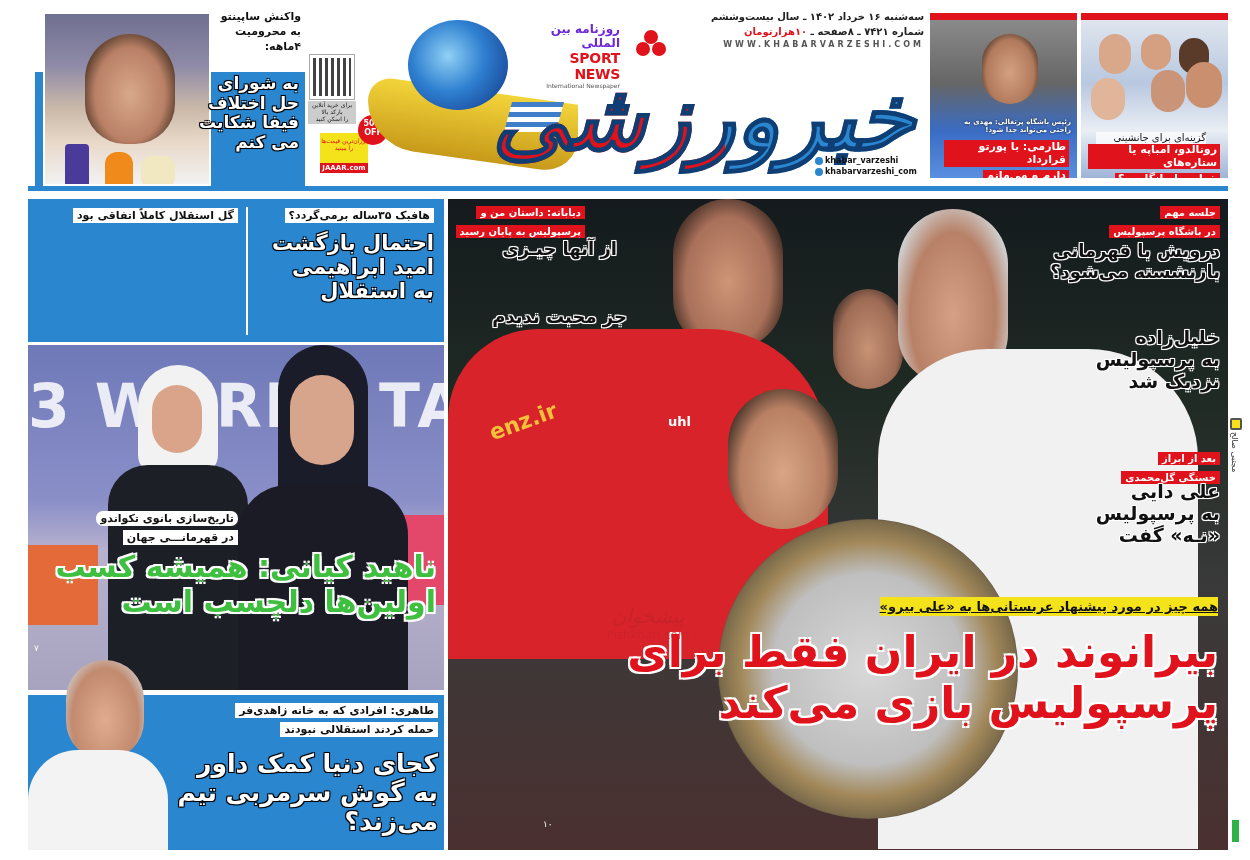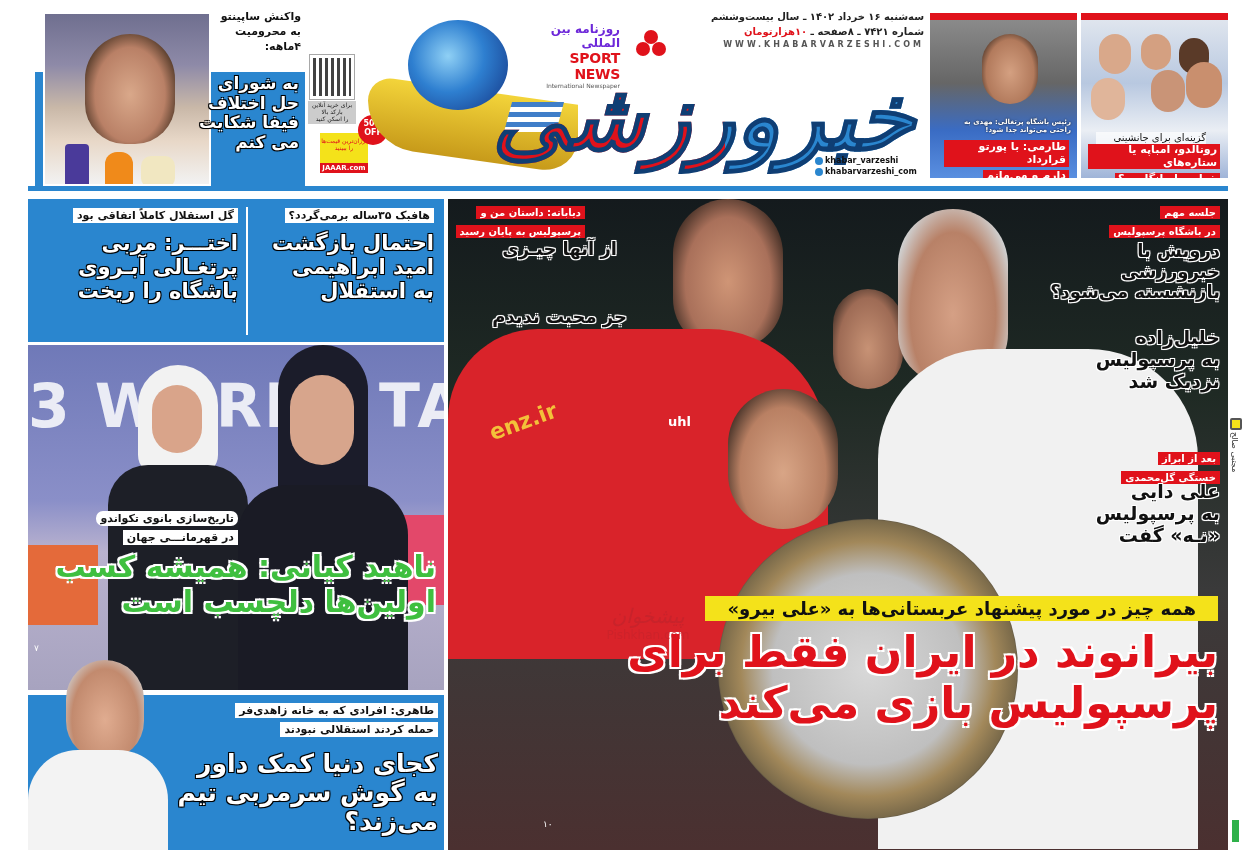--- a/index.html
+++ b/index.html
@@ -123,25 +123,20 @@
     <span class="hl-line">احتمال بازگشت</span>
     <span class="hl-line">امید ابراهیمی</span>
     <span class="hl-line">به استقلال</span>
   </div>
 </div>
 
 <div class="abs" style="left:28px;top:199px;width:218px;height:143px;">
   <div class="abs rtl" style="right:8px;top:5px;">
     <span class="tag-white">گل استقلال کاملاً اتفاقی بود</span>
   </div>
-  <div class="abs rtl white-out" style="right:8px;top:32px;width:200px;font-size:21px;line-height:1.4;">
-    <span class="hl-line">اختـــر: مربی</span>
-    <span class="hl-line">پرتغـالی آبـروی</span>
-    <span class="hl-line">باشگاه را ریخت</span>
-  </div>
 </div>
 
 <div class="abs photo" style="left:28px;top:345px;width:416px;height:345px;background:linear-gradient(180deg,#6f79b8 0%,#8a8fc8 45%,#b9b2cf 60%,#a7a3bf 100%);">
   <div class="abs" style="left:0;top:30px;width:416px;font-size:60px;font-weight:bold;color:#fff;opacity:.85;line-height:1.05;letter-spacing:2px;white-space:nowrap;">3 WORLD TAEKWONDO CHAMPIONSHIPS</div>
   <div class="abs" style="left:340px;top:170px;width:76px;height:90px;background:#e3486a;"></div>
   <div class="abs" style="left:0;top:200px;width:70px;height:80px;background:#e46a3a;"></div>
 
   <div class="abs" style="left:80px;top:20px;width:140px;height:325px;">
     <div class="abs" style="left:30px;top:0;width:80px;height:110px;border-radius:40px 40px 20px 20px;background:#f2f2f2;"></div>
     <div class="abs" style="left:44px;top:20px;width:50px;height:68px;border-radius:25px;background:#d9a48a;"></div>
@@ -208,40 +203,40 @@
   <div class="abs rtl black-on-white" style="left:4px;top:40px;width:175px;font-size:18px;line-height:1.8;text-align:left;">
     <span class="hl-line" style="text-align:right;padding-right:10px;">از آنها چیـزی</span>
     <span class="hl-line" style="text-align:right;margin-top:47px;">جز محبت ندیدم</span>
   </div>
 
   <div class="abs rtl" style="right:8px;top:2px;width:120px;">
     <span class="tag-red">جلسه مهم</span><br>
     <span class="tag-red">در باشگاه پرسپولیس</span>
   </div>
   <div class="abs rtl black-on-white" style="right:8px;top:42px;width:180px;font-size:18px;line-height:1.75;">
-    <span class="hl-line">درویش با خبرورزشی</span>
+    <span class="hl-line">درویش با قهرمانی</span>
     <span class="hl-line">بازنشسته می‌شود؟</span>
   </div>
   <div class="abs rtl black-on-white" style="right:8px;top:128px;width:150px;font-size:19px;line-height:1.8;">
     <span class="hl-line">خلیل‌زاده</span>
     <span class="hl-line">به پرسپولیس</span>
     <span class="hl-line">نزدیک شد</span>
   </div>
   <div class="abs rtl" style="right:8px;top:248px;width:120px;">
     <span class="tag-red">بعد از ابراز</span><br>
     <span class="tag-red">خستگی گل‌محمدی</span>
   </div>
   <div class="abs rtl black-on-white" style="right:8px;top:282px;width:150px;font-size:19px;line-height:1.8;">
     <span class="hl-line">علی دایی</span>
     <span class="hl-line">به پرسپولیس</span>
     <span class="hl-line">«نـه» گفت</span>
   </div>
 
   <div class="abs rtl" style="right:10px;top:397px;">
-    <span style="display:inline-block;background:#f4e21a;color:#111;font-size:18px;font-weight:bold;padding:2px 22px;">همه چیز در مورد پیشنهاد عربستانی‌ها به «علی بیرو»</span>
+    <span style="display:inline-block;background:#f4e21a;color:#111;font-size:13px;font-weight:bold;padding:2px 0;text-decoration:underline;">همه چیز در مورد پیشنهاد عربستانی‌ها به «علی بیرو»</span>
   </div>
   <div class="abs rtl" style="right:10px;top:428px;width:760px;font-size:44px;font-weight:bold;color:#e0121b;line-height:1.45;text-shadow:0 0 3px #fff,2px 2px 0 #fff,-2px -2px 0 #fff,2px -2px 0 #fff,-2px 2px 0 #fff;">
     <span class="hl-line">بیرانوند در ایران فقط برای</span>
     <span class="hl-line">پرسپولیس بازی می‌کند</span>
   </div>
   <span class="abs num" style="left:95px;top:620px;color:#fff;">۱۰</span>
 
   <div class="abs" style="left:120px;top:405px;width:160px;">
     <div class="rtl" style="font-family:'DejaVu Serif',serif;font-size:20px;color:#c8232b;font-style:italic;text-align:center;">پیشخوان</div>
     <div style="font-size:12px;color:#c8232b;opacity:.7;text-align:center;">Pishkhan.com</div>

